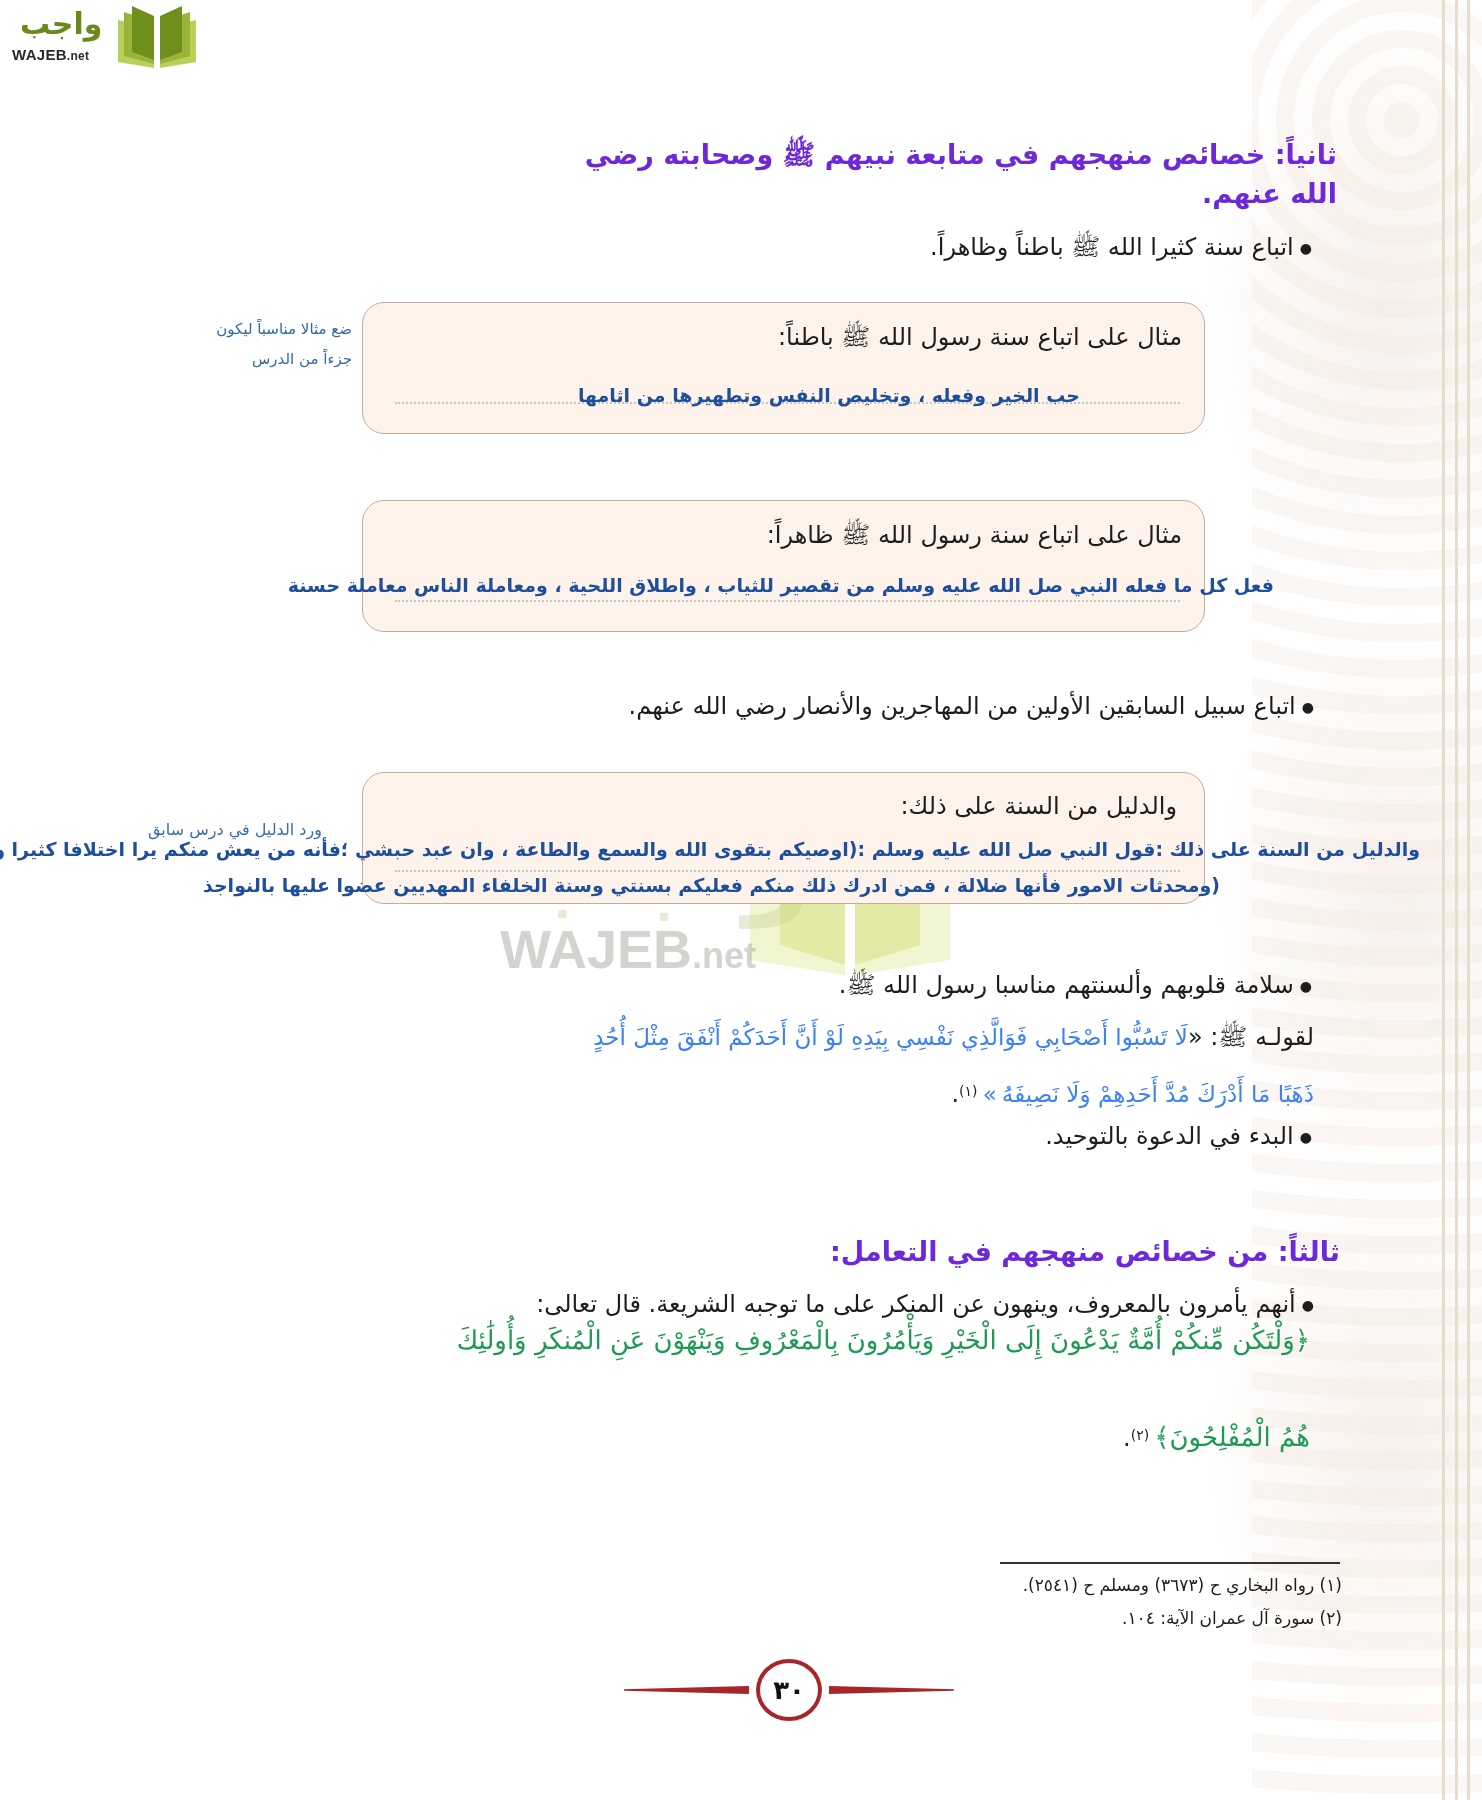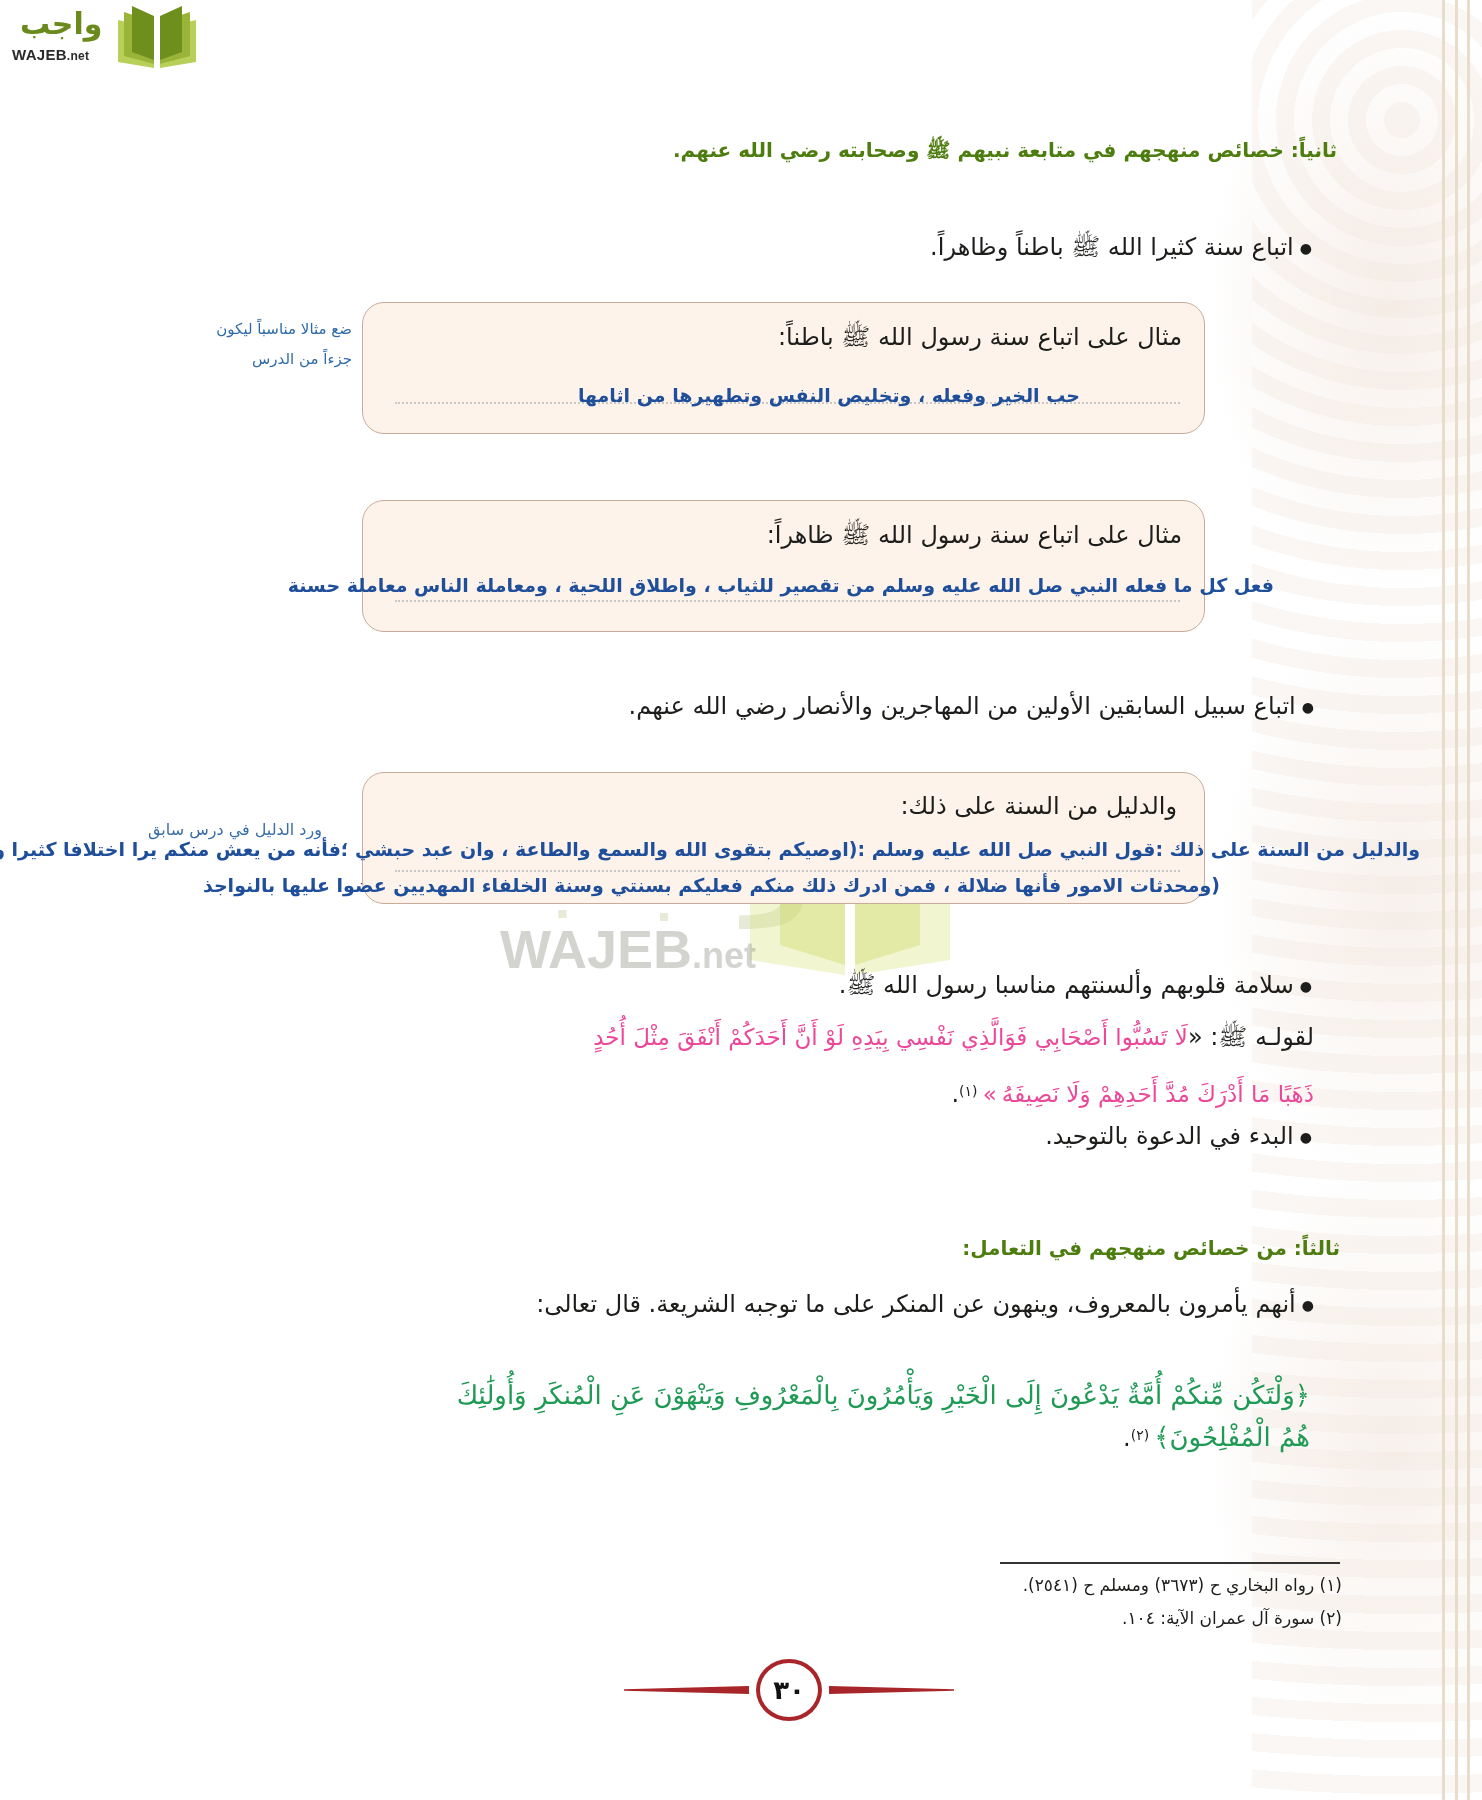--- a/index.html
+++ b/index.html
@@ -58,21 +58,21 @@
     .wm-ar {
       position: absolute; left: 40px; top: 0px; font-size: 110px; font-weight: bold;
       color: rgba(170,180,120,0.28); direction: rtl; font-family: "DejaVu Sans", sans-serif;
     }
 
     .rtl { direction: rtl; text-align: right; }
     .abs { position: absolute; }
 
     .h-title {
       font-family: "DejaVu Sans", sans-serif; font-weight: bold;
-      font-size: 20px; color: #4d7c0f;
+      font-size: 27px; color: #6d28d9;
     }
     .body-text {
       font-family: "DejaVu Sans", sans-serif;
       font-size: 24px; color: #1d1d1b;
     }
     .bullet::before { content: "●"; font-size: 14px; margin-left: 6px; vertical-align: middle; }
 
     .box {
       position: absolute;
       background: #fdf3ea;
@@ -87,21 +87,21 @@
       font-family: "DejaVu Sans", sans-serif; font-weight: bold;
       font-size: 19px; color: #1f4e9a;
       white-space: nowrap;
     }
     .note {
       font-family: "DejaVu Sans", sans-serif;
       font-size: 15px; color: #2e6aa6;
     }
     .hadith {
       font-family: "DejaVu Sans", sans-serif;
-      font-size: 23px; color: #ec4899;
+      font-size: 23px; color: #3b82f6;
       white-space: nowrap;
     }
     .quran {
       font-family: "DejaVu Serif", serif;
       font-size: 26px; color: #1f9a55;
       white-space: nowrap;
     }
     .footnote-rule { position: absolute; left: 1000px; top: 1562px; width: 340px; height: 1.5px; background: #333; }
     .footnote { font-family: "DejaVu Sans", sans-serif; font-size: 17px; color: #1d1d1b; white-space: nowrap; }
 
@@ -186,21 +186,21 @@
   <span class="hadith">ذَهَبًا مَا أَدْرَكَ مُدَّ أَحَدِهِمْ وَلَا نَصِيفَهُ</span>
   <span class="hadith">»</span>
   <sup style="font-size:14px;">(١)</sup><span class="body-text">.</span>
 </div>
 
 <div class="abs rtl body-text bullet" style="right:170px; top:1122px; width:800px;">البدء في الدعوة بالتوحيد.</div>
 
 <div class="abs rtl h-title" style="right:142px; top:1212px; width:800px;margin-top:24px;">ثالثاً: من خصائص منهجهم في التعامل:</div>
 <div class="abs rtl body-text bullet" style="right:168px; top:1290px; width:1000px;">أنهم يأمرون بالمعروف، وينهون عن المنكر على ما توجبه الشريعة. قال تعالى:</div>
 
-<div class="abs rtl quran" style="right:172px; top:1380px;margin-left:31px;">﴿وَلْتَكُن مِّنكُمْ أُمَّةٌ يَدْعُونَ إِلَى الْخَيْرِ وَيَأْمُرُونَ بِالْمَعْرُوفِ وَيَنْهَوْنَ عَنِ الْمُنكَرِ وَأُولَٰئِكَ</div>
+<div class="abs rtl quran" style="right:172px; top:1325px;margin-left:31px;">﴿وَلْتَكُن مِّنكُمْ أُمَّةٌ يَدْعُونَ إِلَى الْخَيْرِ وَيَأْمُرُونَ بِالْمَعْرُوفِ وَيَنْهَوْنَ عَنِ الْمُنكَرِ وَأُولَٰئِكَ</div>
 <div class="abs rtl" style="right:172px; top:1422px; white-space:nowrap;">
   <span class="quran">هُمُ الْمُفْلِحُونَ﴾</span>
   <sup style="font-size:14px;">(٢)</sup><span class="body-text">.</span>
 </div>
 
 <div class="footnote-rule"></div>
 <div class="abs rtl footnote" style="right:140px; top:1575px;">(١) رواه البخاري ح (٣٦٧٣) ومسلم ح (٢٥٤١).</div>
 <div class="abs rtl footnote" style="right:140px; top:1608px;">(٢) سورة آل عمران الآية: ١٠٤.</div>
 
 <div class="page-num-wrap">

